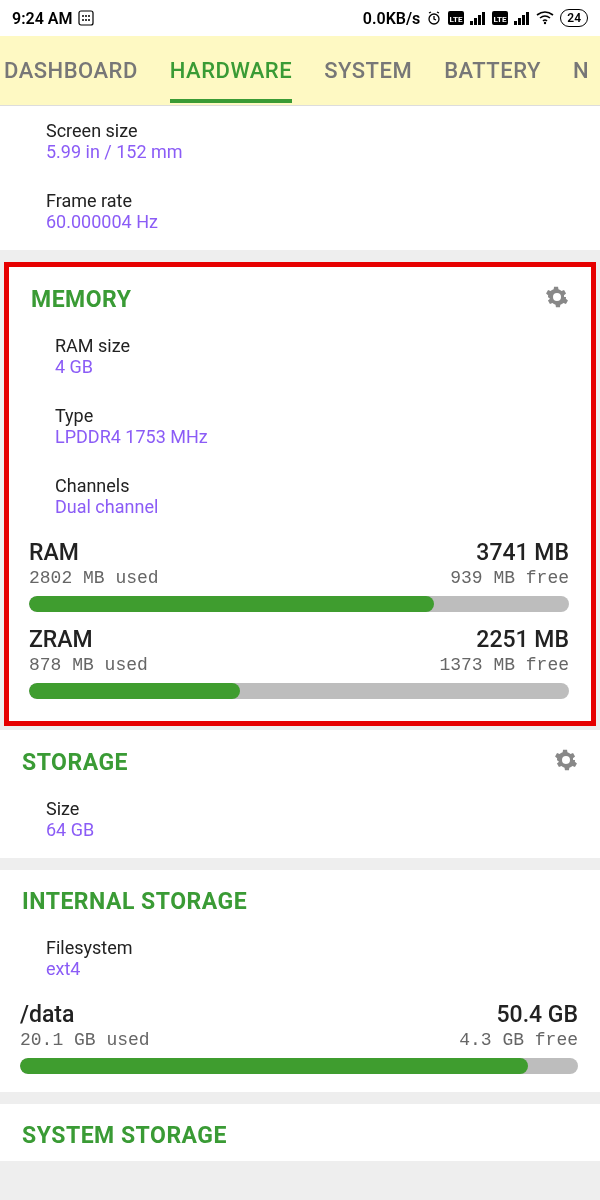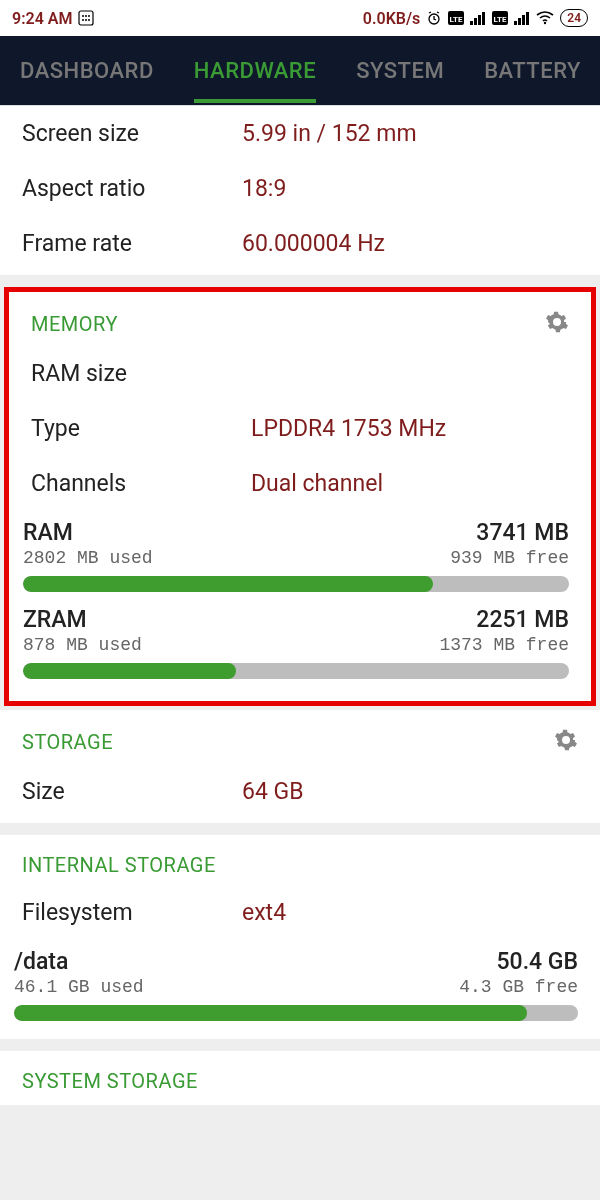--- a/index.html
+++ b/index.html
@@ -12,39 +12,39 @@
     overflow: hidden;
   }
   .statusbar {
     height: 36px;
     background: #fff;
     display: flex;
     align-items: center;
     padding: 0 12px;
     font-size: 16px;
     font-weight: 600;
-    color: #7f1d1d;
+    color: #000000;
     justify-content: space-between;
   }
   .statusbar .left, .statusbar .right { display: flex; align-items: center; gap: 6px; }
   .status-icon { display: inline-flex; justify-content: center; }
   .battery-pill {
     border: 1.5px solid #000;
     border-radius: 10px;
     padding: 0 6px;
     font-size: 12px;
     line-height: 16px;
   }
   .tabs {
-    background: #0f172a;
+    background: #fef9c3;
     display: flex;
     align-items: center;
-    padding: 0 20px;
+    padding: 0 4px;
     height: 70px;
-    gap: 40px;
+    gap: 32px;
     overflow: hidden;
     border-bottom: 1px solid #ddd;
   }
   .tab {
     font-size: 22px;
     font-weight: 500;
     letter-spacing: 0.5px;
     color: #777;
     padding: 20px 0;
     white-space: nowrap;
@@ -55,45 +55,46 @@
     padding-bottom: 16px;
   }
   .panel {
     background: #fff;
     margin-bottom: 12px;
     padding-bottom: 4px;
   }
   .row {
     display: flex;
     padding: 14px 22px;
-    font-size: 23px;
+    font-size: 18px;
     color: #333;
     align-items: baseline;
+    flex-direction: column;
   }
   .row .label { width: 220px; color: #222; }
-  .row .value { color: #7f1d1d; flex: 1; }
+  .row .value { color: #8b5cf6; flex: 1; margin-left: 24px; }
   .section-header {
     display: flex;
     justify-content: space-between;
     align-items: center;
     padding: 18px 22px 8px 22px;
   }
   .section-title {
-    font-size: 20px;
-    font-weight: 400;
+    font-size: 23px;
+    font-weight: 700;
     letter-spacing: 0.5px;
     color: #3a9b35;
   }
   .gear { color: #888; }
   .highlight {
     border: 5px solid #e60000;
     margin: 4px;
   }
   .usage {
-    padding: 8px 22px 6px 14px;
+    padding: 8px 22px 6px 20px;
   }
   .usage-top {
     display: flex;
     justify-content: space-between;
     font-size: 23px;
     font-weight: 500;
     color: #222;
   }
   .usage-sub {
     display: flex;
@@ -190,40 +191,37 @@
   <div class="tab">BATTERY</div>
   <div class="tab">N</div>
 </div>
 
 <div class="panel">
   <div class="row">
     <div class="label">Screen size</div>
     <div class="value">5.99 in / 152 mm</div>
   </div>
   <div class="row">
-    <div class="label">Aspect ratio</div>
-    <div class="value">18:9</div>
-  </div>
-  <div class="row">
     <div class="label">Frame rate</div>
     <div class="value">60.000004 Hz</div>
   </div>
 </div>
 
 <div class="panel highlight">
   <div class="section-header">
     <div class="section-title">MEMORY</div>
     <span class="gear">
       <svg width="24" height="24" viewBox="0 0 24 24" fill="#888">
           <path d="M12 8a4 4 0 100 8 4 4 0 000-8zm9 4c0 .6-.05 1.2-.15 1.8l2.1 1.6-2 3.5-2.5-1a9 9 0 01-3.1 1.8l-.4 2.6h-4l-.4-2.6a9 9 0 01-3.1-1.8l-2.5 1-2-3.5 2.1-1.6A9 9 0 013 12c0-.6.05-1.2.15-1.8L1.05 8.6l2-3.5 2.5 1a9 9 0 013.1-1.8L9.05 1.7h4l.4 2.6a9 9 0 013.1 1.8l2.5-1 2 3.5-2.1 1.6c.1.6.15 1.2.15 1.8z"></path>
         </svg>
     </span>
   </div>
   <div class="row">
     <div class="label">RAM size</div>
+    <div class="value">4 GB</div>
   </div>
   <div class="row">
     <div class="label">Type</div>
     <div class="value">LPDDR4 1753 MHz</div>
   </div>
   <div class="row">
     <div class="label">Channels</div>
     <div class="value">Dual channel</div>
   </div>
 
@@ -278,21 +276,21 @@
   <div class="row">
     <div class="label">Filesystem</div>
     <div class="value">ext4</div>
   </div>
   <div class="usage" style="padding-bottom:14px">
     <div class="usage-top">
       <span>/data</span>
       <span>50.4 GB</span>
     </div>
     <div class="usage-sub">
-      <span>46.1 GB used</span>
+      <span>20.1 GB used</span>
       <span>4.3 GB free</span>
     </div>
     <div class="bar">
       <div class="bar-fill" style="width:91%"></div>
     </div>
   </div>
 </div>
 
 <div class="panel" style="margin-bottom:4px">
   <div class="section-header">

